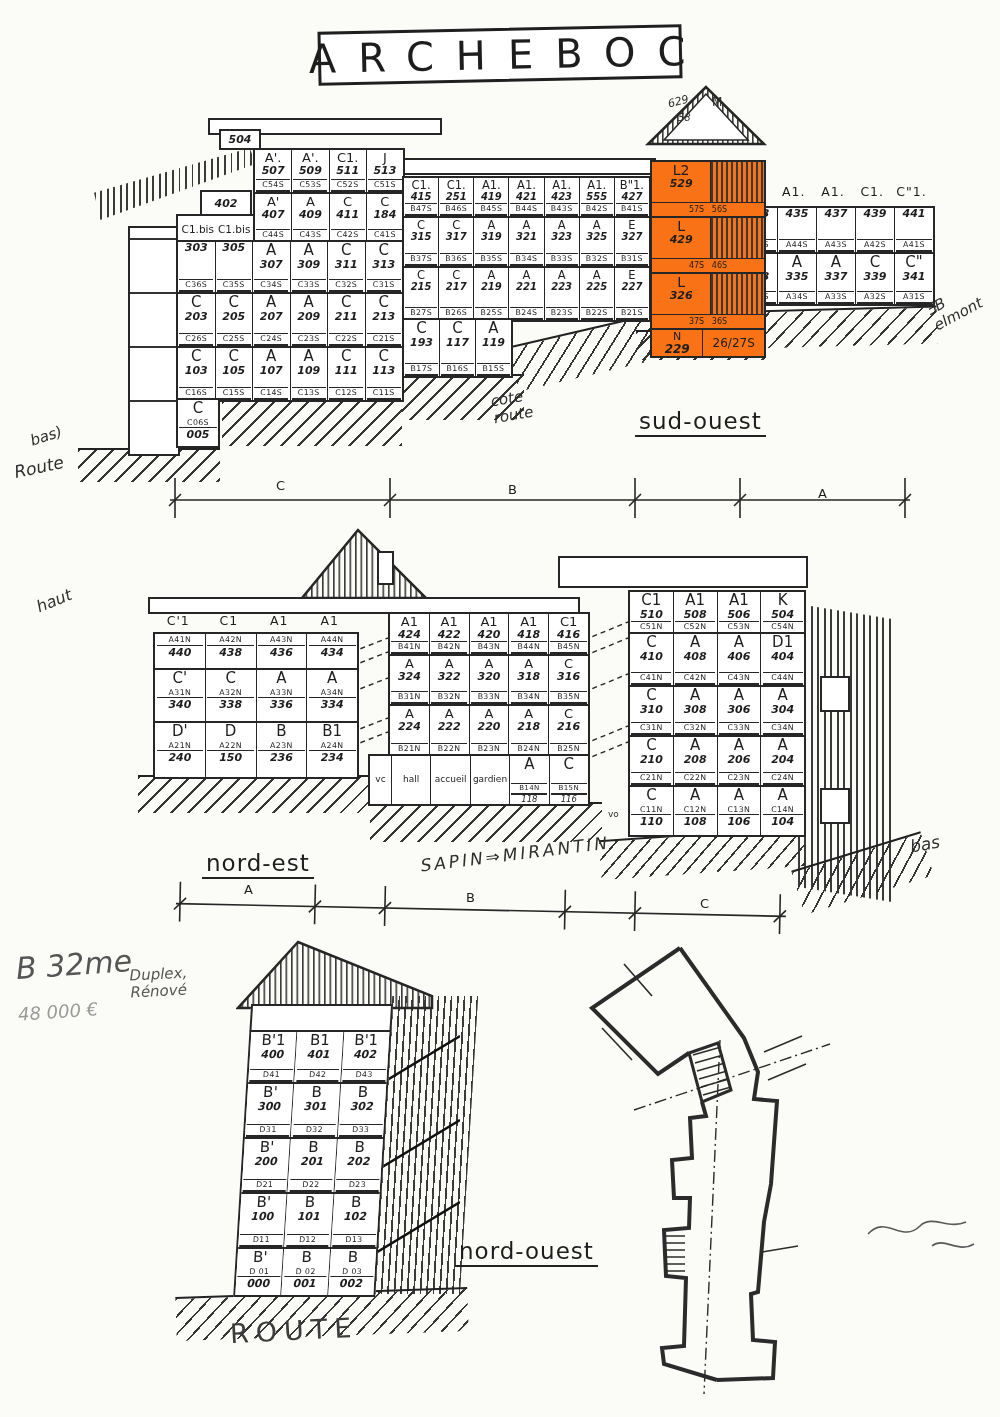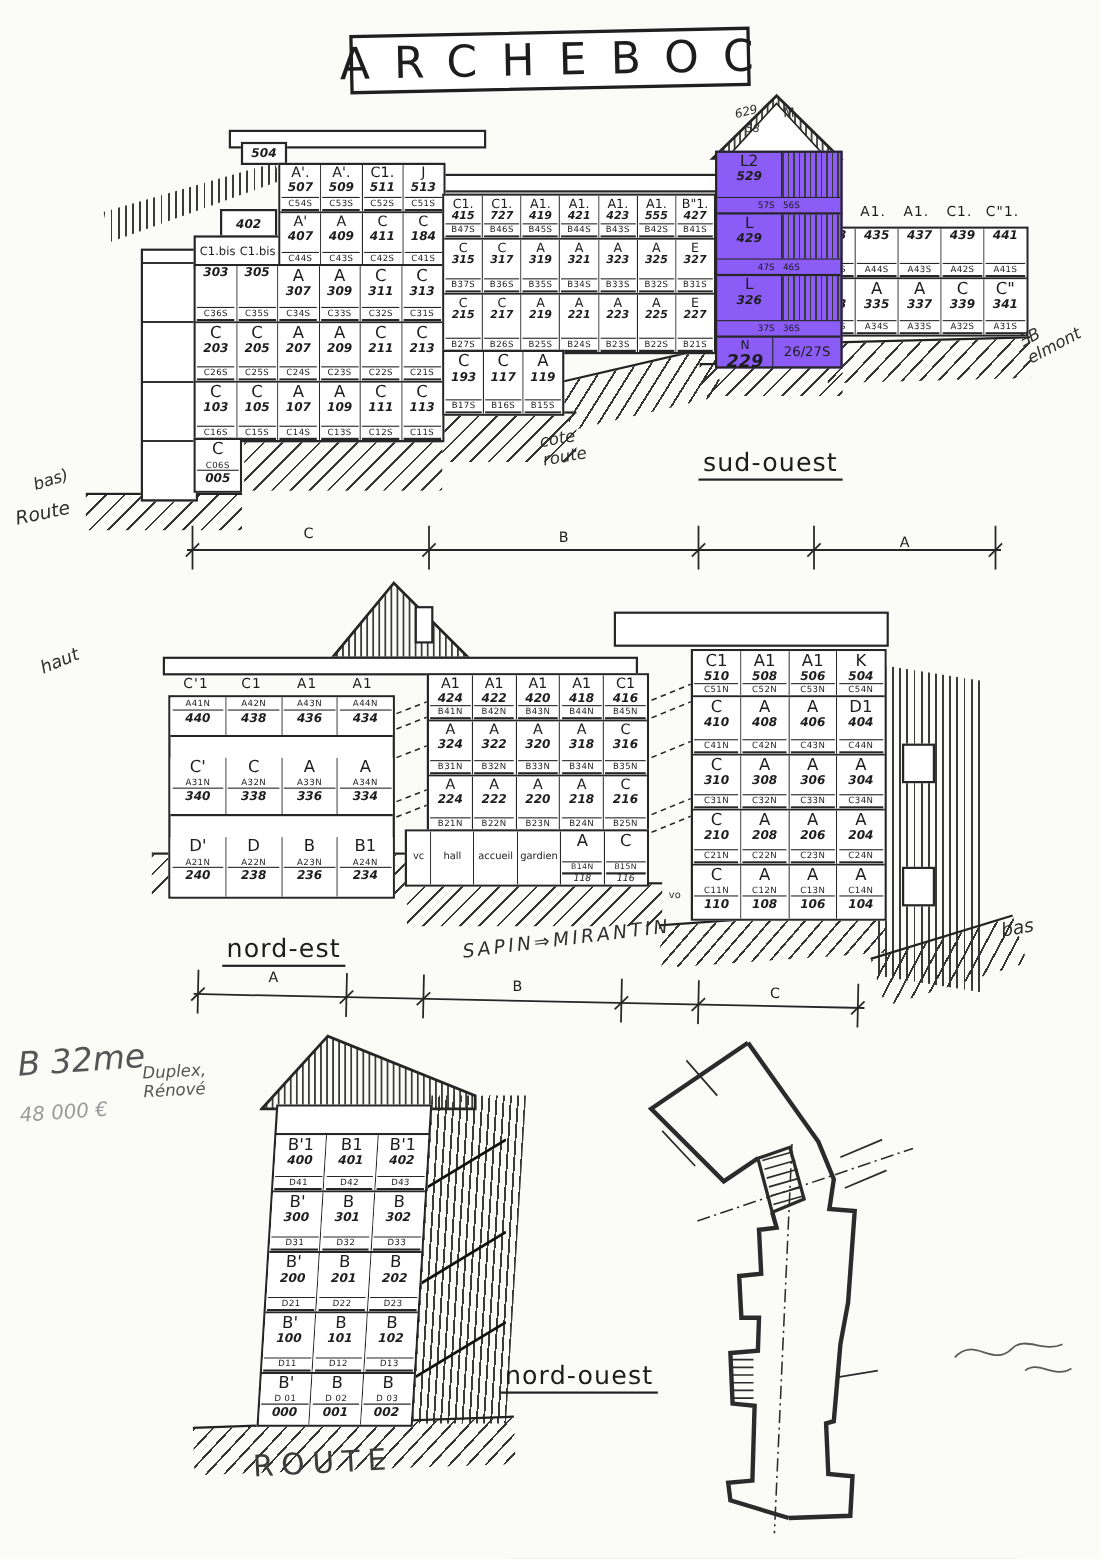--- a/index.html
+++ b/index.html
@@ -33,30 +33,30 @@
   
   .bx{position:absolute;border:2px solid #262626;background:#fff;display:flex;align-items:center;
       justify-content:center;font-size:11px;font-style:italic;font-weight:bold;z-index:3;}
   .band{position:absolute;border:2.2px solid #262626;background:#fff;z-index:2;}
   
   .hatch{position:absolute;border-top:2.6px solid #222;z-index:1;
          background:repeating-linear-gradient(135deg,#343434 0 1.7px,transparent 1.7px 12px);}
   .vstripes{position:absolute;z-index:1;
          background:repeating-linear-gradient(90deg,#3a3a3a 0 1.7px,transparent 1.7px 6.5px);}
   
-  .tower{position:absolute;left:650px;top:137px;width:112px;border:2.2px solid #262626;background:#8b5cf6;z-index:4;}
+  .tower{position:absolute;left:650px;top:160px;width:112px;border:2.2px solid #262626;background:#f97316;z-index:4;}
   .tfloor{display:flex;height:40px;}
   .tleft{width:52%;display:flex;flex-direction:column;align-items:center;border-right:1.6px solid #262626;}
   .tleft .ut{font-size:14px;}
   .tstripe{flex:1;background:repeating-linear-gradient(90deg,#3a3a3a 0 1.5px,transparent 1.5px 5px);}
   .tband{height:13px;border-top:1.5px solid #262626;border-bottom:2px solid #262626;font-size:8px;
          display:flex;align-items:center;justify-content:space-around;white-space:pre;}
   .tbase{display:flex;height:26px;}
   .tb1{width:45%;border-right:1.6px solid #262626;display:flex;flex-direction:column;align-items:center;line-height:1;}
-  .tb1 .ut{font-size:11px}.tb1 .un{font-size:16px}
+  .tb1 .ut{font-size:11px}.tb1 .un{font-size:12px}
   .tb2{flex:1;display:flex;align-items:center;justify-content:center;font-size:12px;}
   
   .title{position:absolute;left:318px;top:28px;width:364px;height:54px;border:3px solid #1f1f1f;background:#fff;
          display:flex;align-items:center;justify-content:center;font-size:40px;letter-spacing:22px;
          padding-left:16px;box-sizing:border-box;transform:rotate(-1.2deg);z-index:5;}
   .sec{position:absolute;font-size:23px;letter-spacing:1px;border-bottom:2.2px solid #222;
        padding:0 4px 1px;z-index:5;}
   .hw{position:absolute;font-style:italic;color:#2e2e2e;white-space:pre-line;line-height:1.1;z-index:5;}
   .dimletter{position:absolute;font-size:13px;z-index:5;}
   .decorsvg{position:absolute;z-index:2;}
@@ -238,21 +238,21 @@
     </div>
   <div class="grid" data-grid="sudOuest.mid" style="left:402px;top:176px;width:245px;">
       <div class="grow" style="height: 40px;">
         <div class="ucell">
           <div class="ut">C1.</div>
           <div class="un">415</div>
           <div class="uc">B47S</div>
         </div>
         <div class="ucell">
           <div class="ut">C1.</div>
-          <div class="un">727</div>
+          <div class="un">251</div>
           <div class="uc">B46S</div>
         </div>
         <div class="ucell">
           <div class="ut">A1.</div>
           <div class="un">419</div>
           <div class="uc">B45S</div>
         </div>
         <div class="ucell">
           <div class="ut">A1.</div>
           <div class="un">421</div>
@@ -541,21 +541,21 @@
           <div class="ut">C1</div>
         </div>
         <div class="ucell">
           <div class="ut">A1</div>
         </div>
         <div class="ucell">
           <div class="ut">A1</div>
         </div>
       </div>
     </div>
-  <div class="grid" data-grid="nordEst.left" style="left:153px;top:632px;width:202px;gap:19px;">
+  <div class="grid" data-grid="nordEst.left" style="left:153px;top:632px;width:202px;">
       <div class="grow cf" style="height: 36px;">
         <div class="ucell">
           <div class="uc">A41N</div>
           <div class="un">440</div>
         </div>
         <div class="ucell">
           <div class="uc">A42N</div>
           <div class="un">438</div>
         </div>
         <div class="ucell">
@@ -591,21 +591,21 @@
       </div>
       <div class="grow cf" style="height: 54px;">
         <div class="ucell">
           <div class="ut">D'</div>
           <div class="uc">A21N</div>
           <div class="un">240</div>
         </div>
         <div class="ucell">
           <div class="ut">D</div>
           <div class="uc">A22N</div>
-          <div class="un">238</div>
+          <div class="un">150</div>
         </div>
         <div class="ucell">
           <div class="ut">B</div>
           <div class="uc">A23N</div>
           <div class="un">236</div>
         </div>
         <div class="ucell">
           <div class="ut">B1</div>
           <div class="uc">A24N</div>
           <div class="un">234</div>

